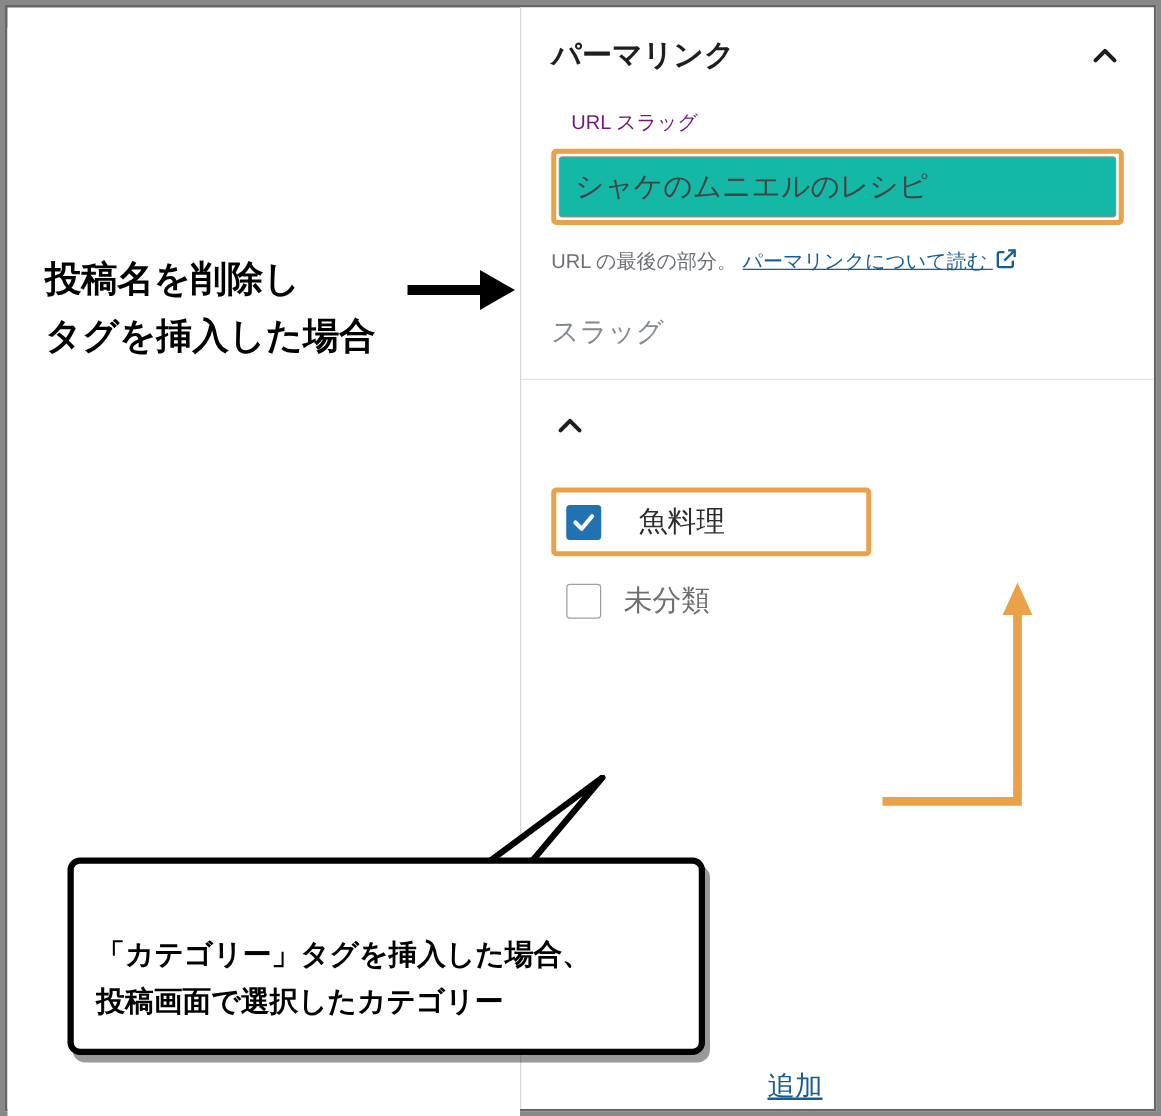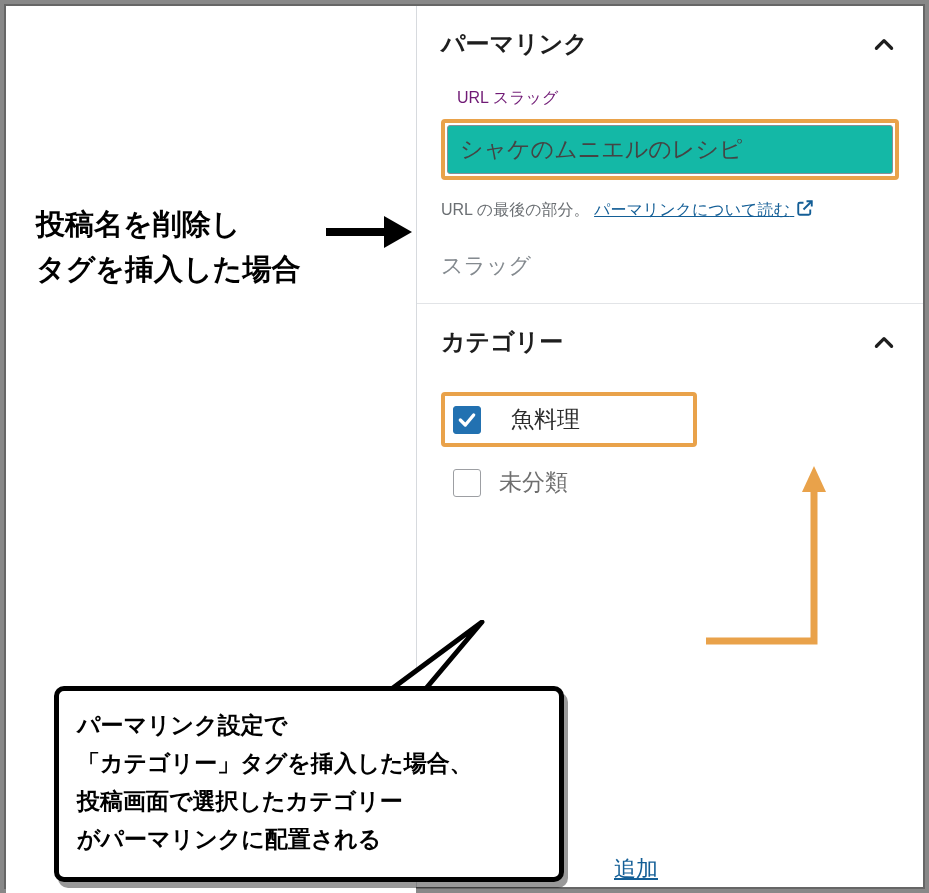--- a/index.html
+++ b/index.html
@@ -274,21 +274,20 @@
                 <path d="M19 14v5a2 2 0 0 1-2 2H5a2 2 0 0 1-2-2V7a2 2 0 0 1 2-2h5"></path>
               </svg>
           </span></a>
       </div>
 
       <div class="preview-lbl">スラッグ</div>
     </div>
 
     <div class="section cat-section" style="border-bottom:none;">
       <div class="section-header">
-        <div class="section-title">カテゴリー</div>
         <div class="chevron">
           <svg viewBox="0 0 24 24" fill="none" stroke="#1e1e1e" stroke-width="3" stroke-linecap="round" stroke-linejoin="round">
               <polyline points="5 15 12 8 19 15"></polyline>
             </svg>
         </div>
       </div>
 
       <div class="cat-list">
         <div class="cat-row hl">
           <div class="chk checked">
@@ -317,21 +316,20 @@
   </div>
 
   <div class="bubble-group">
     <div class="bubble-tail">
       <svg width="140" height="90" viewBox="0 0 140 90">
         <polygon points="8,85 120,2 50,85" fill="#fff" stroke="#000" stroke-width="5" stroke-linejoin="round"></polygon>
       </svg>
     </div>
     <div class="bubble">
       <p>
-        <span>パーマリンク設定で</span><br>
+        <br>
         <span>「カテゴリー」タグを挿入した場合、</span><br>
         <span>投稿画面で選択したカテゴリー</span><br>
-        <span>がパーマリンクに配置される</span>
       </p>
     </div>
   </div>
 
 </div>
 
 </body></html>

